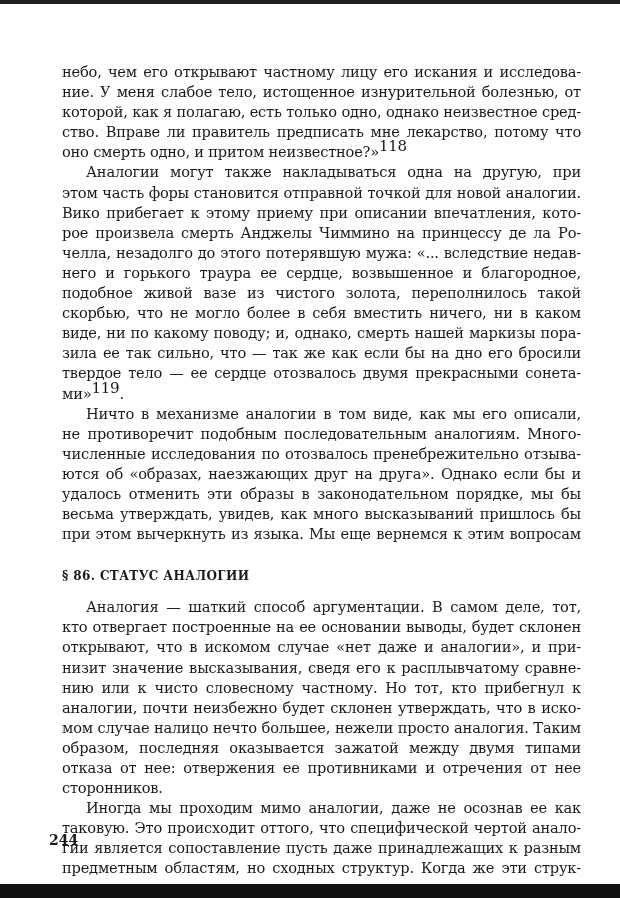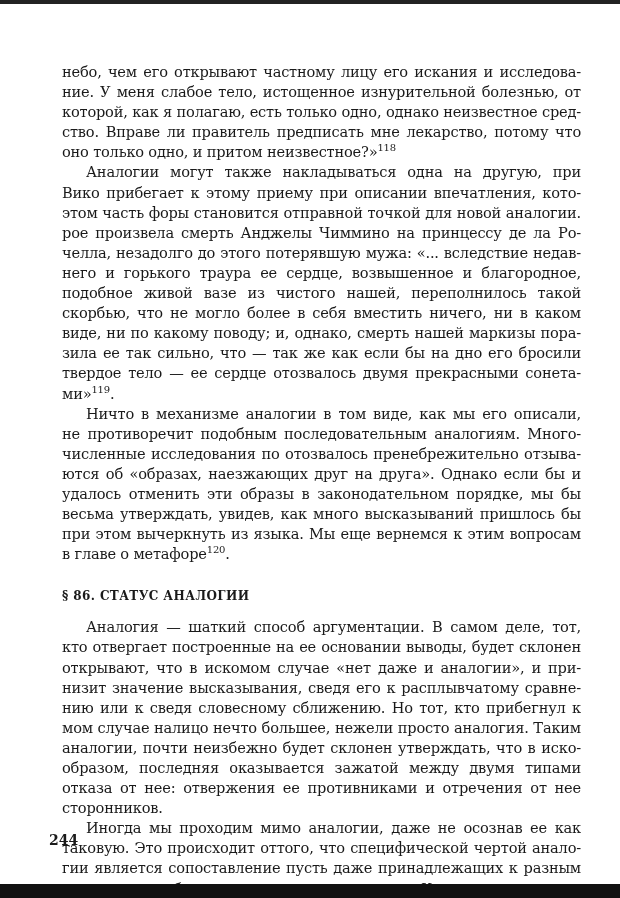--- a/index.html
+++ b/index.html
@@ -9,80 +9,79 @@
   }
   .top-rule { position: absolute; left: 0; top: 0; width: 620px; height: 4px; background: #222; }
   .bottom-rule { position: absolute; left: 0; top: 884px; width: 620px; height: 14px; background: #111; }
   .page { position: absolute; left: 62px; top: 62px; width: 519px; }
   .line {
     font-size: 14.6px; line-height: 20.1px; height: 20.1px; white-space: nowrap;
     text-align: justify; text-align-last: justify; letter-spacing: -0.2px;
   }
   .line.last { text-align-last: left; }
   .line.indent { padding-left: 24px; }
-  sup { font-size: 10px; line-height: 0; vertical-align: 6px; }
+  sup { font-size: 15px; line-height: 0; vertical-align: 6px; }
   .heading {
     font-size: 12px; font-weight: bold; letter-spacing: 0.4px; margin-top: 23px; margin-bottom: 12px;
     height: 18px; line-height: 18px;
   }
   .page-number {
     position: absolute; left: 49px; top: 832px; font-size: 14px; font-weight: bold;
   }
 </style>
 </head>
 <body>
 
 <div class="top-rule"></div>
 
 <div class="page">
 
   <div>
     <div class="line">небо, чем его открывают частному лицу его искания и исследова-</div>
     <div class="line">ние. У меня слабое тело, истощенное изнурительной болезнью, от</div>
     <div class="line">которой, как я полагаю, есть только одно, однако неизвестное сред-</div>
     <div class="line">ство. Вправе ли правитель предписать мне лекарство, потому что</div>
-    <div class="line last"><span>оно только одно, и притом неизвестное?»</span><sup>118</sup></div>
+    <div class="line last"><span>оно смерть одно, и притом неизвестное?»</span><sup>118</sup></div>
   </div>
 
   <div>
     <div class="line indent">Аналогии могут также накладываться одна на другую, при</div>
+    <div class="line">этом часть форы становится отправной точкой для новой аналогии.</div>
     <div class="line">Вико прибегает к этому приему при описании впечатления, кото-</div>
-    <div class="line">этом часть форы становится отправной точкой для новой аналогии.</div>
     <div class="line">рое произвела смерть Анджелы Чиммино на принцессу де ла Ро-</div>
     <div class="line">челла, незадолго до этого потерявшую мужа: «... вследствие недав-</div>
     <div class="line">него и горького траура ее сердце, возвышенное и благородное,</div>
-    <div class="line">подобное живой вазе из чистого нашей, переполнилось такой</div>
+    <div class="line">подобное живой вазе из чистого золота, переполнилось такой</div>
     <div class="line">скорбью, что не могло более в себя вместить ничего, ни в каком</div>
     <div class="line">виде, ни по какому поводу; и, однако, смерть нашей маркизы пора-</div>
     <div class="line">зила ее так сильно, что — так же как если бы на дно его бросили</div>
     <div class="line">твердое тело — ее сердце отозвалось двумя прекрасными сонета-</div>
     <div class="line last"><span>ми»</span><sup>119</sup><span>.</span></div>
   </div>
 
   <div>
     <div class="line indent">Ничто в механизме аналогии в том виде, как мы его описали,</div>
     <div class="line">не противоречит подобным последовательным аналогиям. Много-</div>
     <div class="line">численные исследования по отозвалось пренебрежительно отзыва-</div>
     <div class="line">ются об «образах, наезжающих друг на друга». Однако если бы и</div>
     <div class="line">удалось отменить эти образы в законодательном порядке, мы бы</div>
     <div class="line">весьма утверждать, увидев, как много высказываний пришлось бы</div>
     <div class="line">при этом вычеркнуть из языка. Мы еще вернемся к этим вопросам</div>
-    <div class="line last"><span>в главе о метафоре</span><sup>120</sup><span>.</span></div>
   </div>
 
   <div class="heading">§ 86. СТАТУС АНАЛОГИИ</div>
 
   <div>
     <div class="line indent">Аналогия — шаткий способ аргументации. В самом деле, тот,</div>
     <div class="line">кто отвергает построенные на ее основании выводы, будет склонен</div>
     <div class="line">открывают, что в искомом случае «нет даже и аналогии», и при-</div>
     <div class="line">низит значение высказывания, сведя его к расплывчатому сравне-</div>
-    <div class="line">нию или к сведя словесному сближению. Но тот, кто прибегнул к</div>
+    <div class="line">нию или к чисто словесному частному. Но тот, кто прибегнул к</div>
+    <div class="line">аналогии, почти неизбежно будет склонен утверждать, что в иско-</div>
     <div class="line">мом случае налицо нечто большее, нежели просто аналогия. Таким</div>
-    <div class="line">аналогии, почти неизбежно будет склонен утверждать, что в иско-</div>
     <div class="line">образом, последняя оказывается зажатой между двумя типами</div>
     <div class="line">отказа от нее: отвержения ее противниками и отречения от нее</div>
     <div class="line last">сторонников.</div>
   </div>
 
   <div>
     <div class="line indent">Иногда мы проходим мимо аналогии, даже не осознав ее как</div>
     <div class="line">таковую. Это происходит оттого, что специфической чертой анало-</div>
     <div class="line">гии является сопоставление пусть даже принадлежащих к разным</div>
     <div class="line">предметным областям, но сходных структур. Когда же эти струк-</div>

